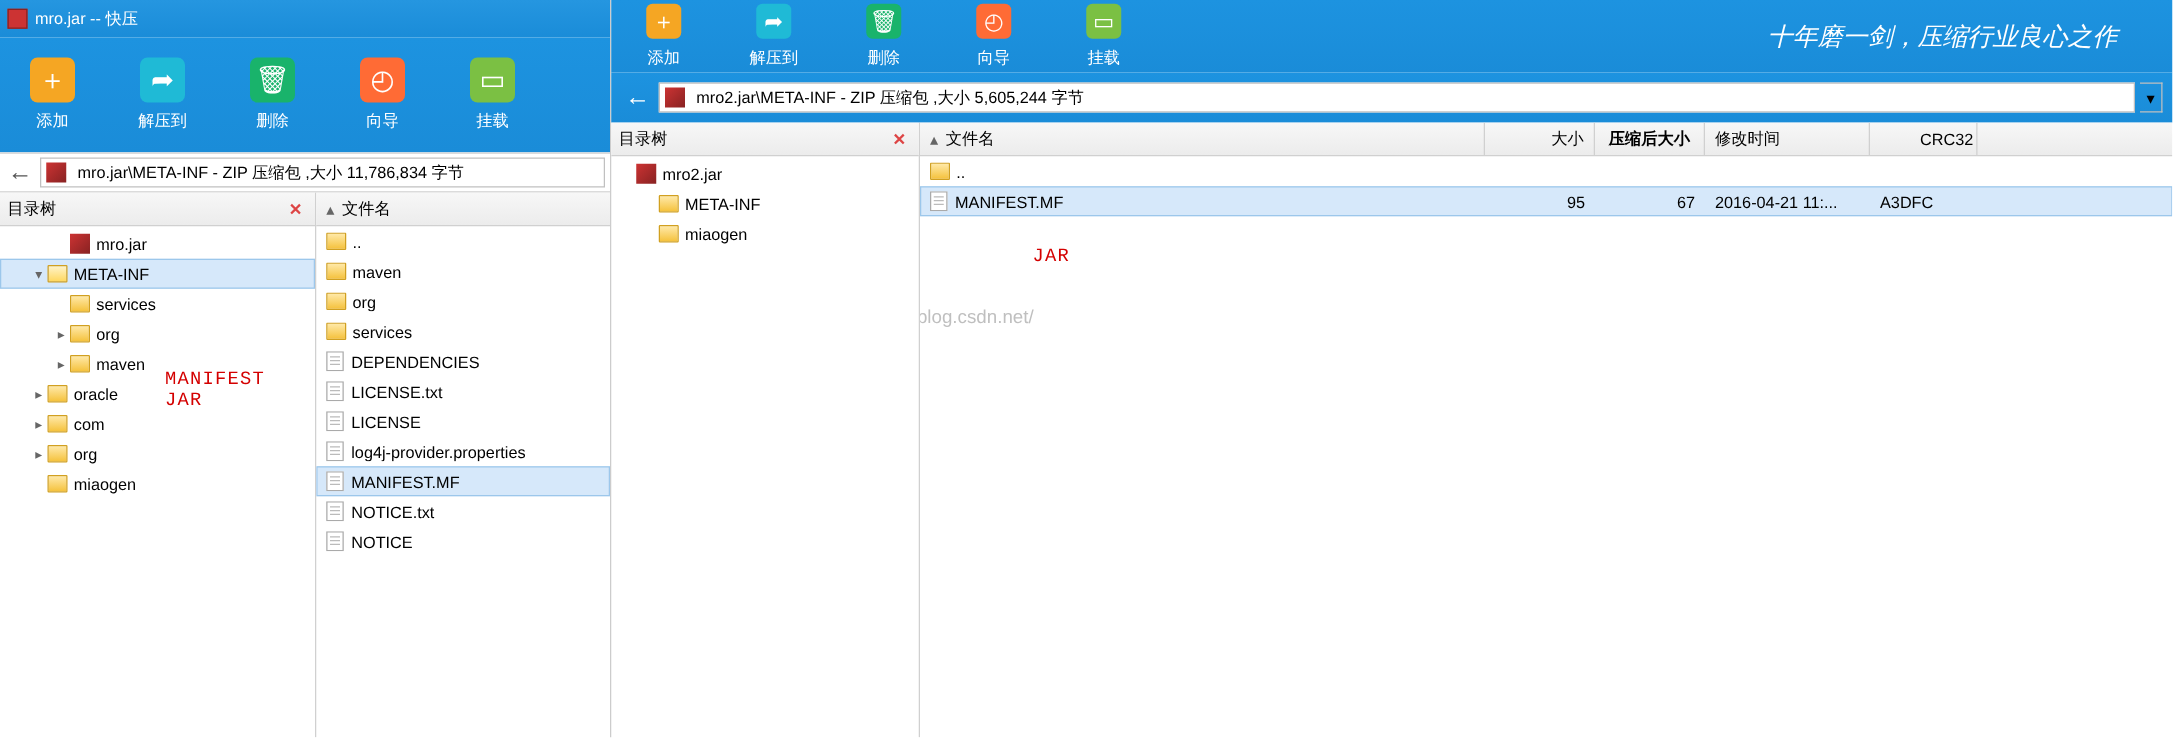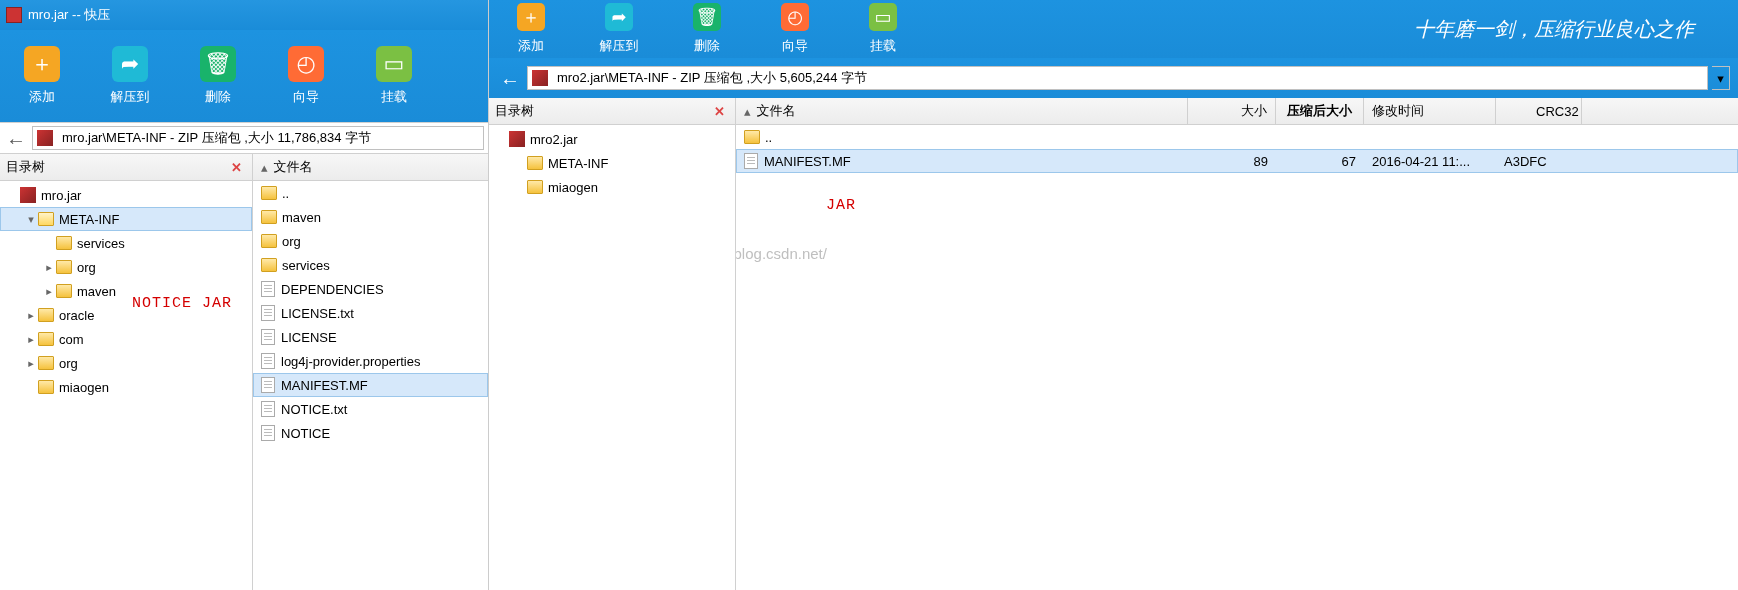--- a/index.html
+++ b/index.html
@@ -109,22 +109,22 @@
         <span>mro.jar\META-INF - ZIP 压缩包 ,大小 11,786,834 字节</span>
       </div>
     </div>
     <div class="body-split">
       <div class="tree-pane">
         <div class="tree-head">
           <span>目录树</span>
           <span class="closex">✕</span>
         </div>
         <div class="tree-body" id="left-tree">
-          <div class="annot" style="left:132px; top:114px;">NOTICE JAR</div>
-        <div class="tree-row" style="padding-left: 6px;">
+          <div class="annot" style="left:132px; top:114px;">MANIFEST JAR</div>
+        <div class="tree-row" style="padding-left: 6px; margin-left: 36px;">
               <span class="tr-exp"></span>
               <span class="jar-ico"></span>
               <span>mro.jar</span>
             </div>
             <div class="tree-row sel" style="padding-left: 24px;">
               <span class="tr-exp">▾</span>
               <span class="folder-ico open"></span>
               <span>META-INF</span>
             </div>
             <div class="tree-row" style="padding-left: 42px;">
@@ -327,21 +327,21 @@
               <div class="cell c-size"></div>
               <div class="cell c-packed"></div>
               <div class="cell c-mod"></div>
               <div class="cell c-crc"></div>
             </div>
             <div class="list-row sel">
               <div class="cell c-name">
                 <span class="file-ico"></span>
                 <span>MANIFEST.MF</span>
               </div>
-              <div class="cell c-size">89</div>
+              <div class="cell c-size">95</div>
               <div class="cell c-packed">67</div>
               <div class="cell c-mod">2016-04-21   11:...</div>
               <div class="cell c-crc">A3DFC</div>
             </div>
             <div class="annot" style="left:90px; top:72px;">JAR</div>
           <div class="watermark" style="left:-40px; top:120px;">http://blog.csdn.net/</div>
         </div>
       </div>
     </div>
   </div>

